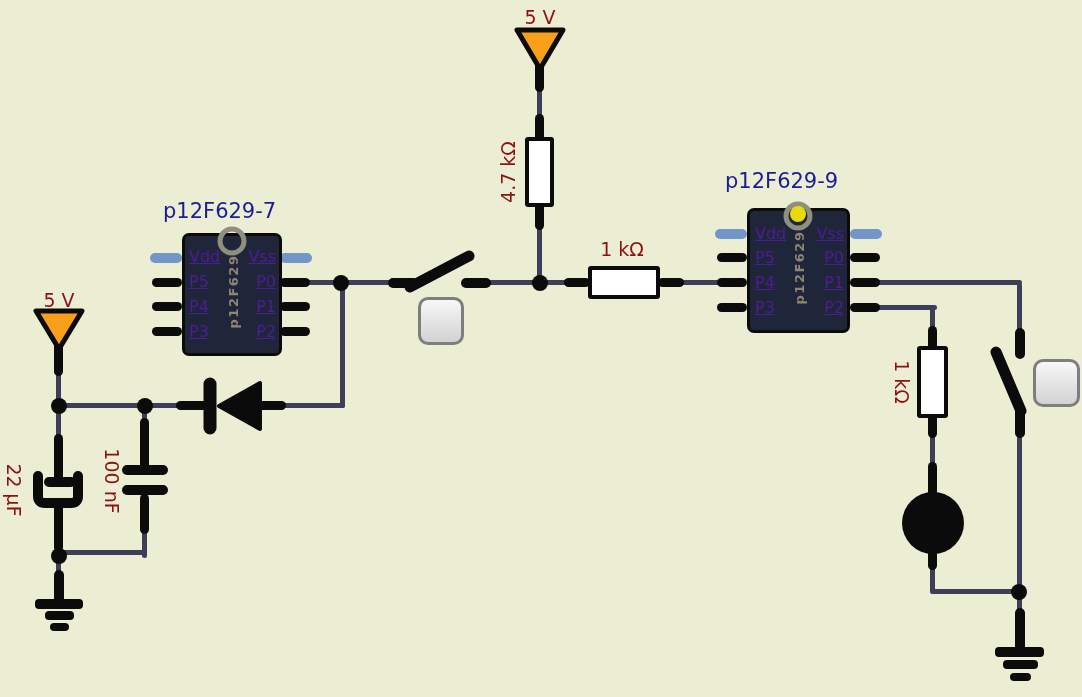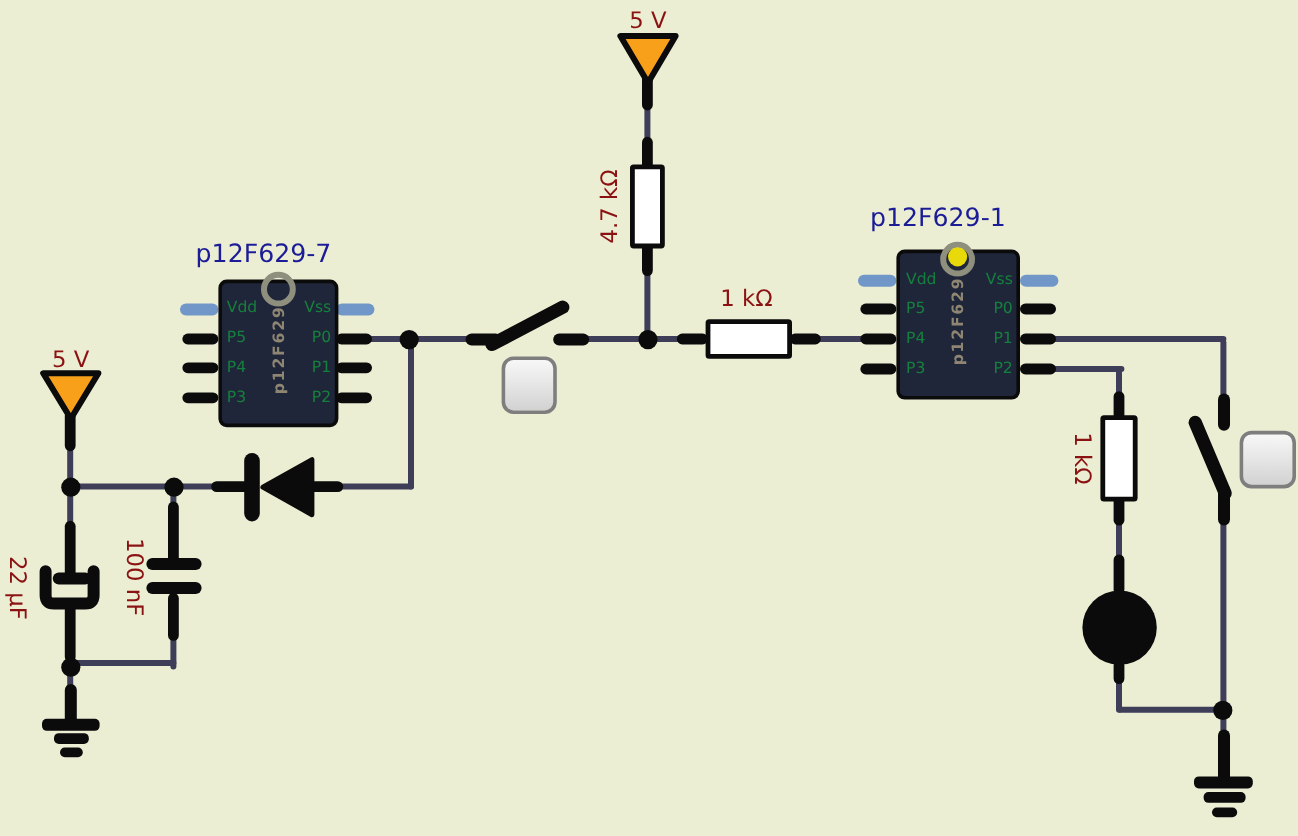--- a/index.html
+++ b/index.html
@@ -13,21 +13,21 @@
   .stub-blue{position:absolute;background:#7097C8;border-radius:5px;z-index:2;}
   .dot{position:absolute;width:16px;height:16px;background:#0B0B0B;border-radius:50%;z-index:4;}
   .resistor{position:absolute;background:#FFFFFF;border:4px solid #0B0B0B;border-radius:3px;box-sizing:border-box;z-index:4;}
   .plate{position:absolute;background:#0B0B0B;border-radius:5px;z-index:3;}
   .gbar{position:absolute;background:#0B0B0B;border-radius:4px;z-index:3;}
   .btn{position:absolute;border:3px solid #7E7E7E;border-radius:10px;
        background:linear-gradient(180deg,#F7F7F7 0%,#E7E7E7 45%,#D2D2D2 100%);
        box-sizing:border-box;z-index:5;}
   .chip{position:absolute;background:#20263A;border:3px solid #0B0B0B;border-radius:7px;box-sizing:border-box;z-index:3;}
   .led{position:absolute;width:62px;height:62px;background:#0B0B0B;border-radius:50%;z-index:4;}
-  .pinlbl{position:absolute;color:#15803d;font-size:13px;line-height:22px;z-index:6;white-space:nowrap;}
+  .pinlbl{position:absolute;color:#4c1d95;font-size:16px;line-height:22px;z-index:6;white-space:nowrap;text-decoration:underline;}
   .pinlbl.r{text-align:right;}
   .chiptitle{position:absolute;color:#1C1C96;font-size:21px;line-height:24px;z-index:6;white-space:nowrap;}
   .partlbl{position:absolute;color:#8E8672;font-size:13px;font-weight:bold;letter-spacing:1.5px;
            text-align:center;transform:rotate(-90deg);z-index:6;white-space:nowrap;}
   .vlabel{position:absolute;color:#8B1212;font-size:19px;line-height:24px;text-align:center;z-index:6;white-space:nowrap;}
   .rot90{transform:rotate(90deg);}
   .rotm90{transform:rotate(-90deg);}
   #shapes{position:absolute;left:0;top:0;z-index:3;pointer-events:none;}
 </style>
 </head>
@@ -95,21 +95,21 @@
   <div class="pinlbl" style="left:189px;top:246px;">Vdd</div>
   <div class="pinlbl" style="left:189px;top:271px;">P5</div>
   <div class="pinlbl" style="left:189px;top:296px;">P4</div>
   <div class="pinlbl" style="left:189px;top:321px;">P3</div>
   <div class="pinlbl r" style="left:230px;top:246px;width:46px;">Vss</div>
   <div class="pinlbl r" style="left:230px;top:271px;width:46px;">P0</div>
   <div class="pinlbl r" style="left:230px;top:296px;width:46px;">P1</div>
   <div class="pinlbl r" style="left:230px;top:321px;width:46px;">P2</div>
   <div class="partlbl" style="left:178px;top:284px;width:110px;">p12F629</div>
 
-  <div class="chiptitle" style="left:725px;top:169px;">p12F629-1</div>
+  <div class="chiptitle" style="left:725px;top:169px;">p12F629-9</div>
   <div class="chip" style="left:747px;top:208px;width:103px;height:125px;"></div>
   <div class="stub-blue" style="left:715px;top:229px;width:32px;height:10px;"></div>
   <div class="lead" style="left:717px;top:253px;width:30px;height:9px;"></div>
   <div class="lead" style="left:717px;top:278px;width:30px;height:9px;"></div>
   <div class="lead" style="left:717px;top:303px;width:30px;height:9px;"></div>
   <div class="stub-blue" style="left:850px;top:229px;width:32px;height:10px;"></div>
   <div class="lead" style="left:850px;top:253px;width:30px;height:9px;"></div>
   <div class="lead" style="left:850px;top:278px;width:30px;height:9px;"></div>
   <div class="lead" style="left:850px;top:303px;width:30px;height:9px;"></div>
   <div class="pinlbl" style="left:755px;top:223px;">Vdd</div>

